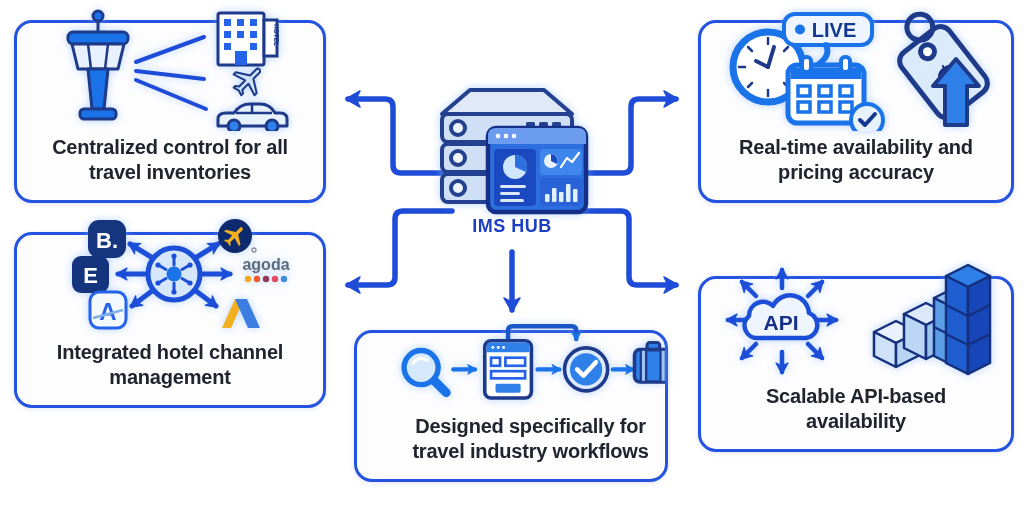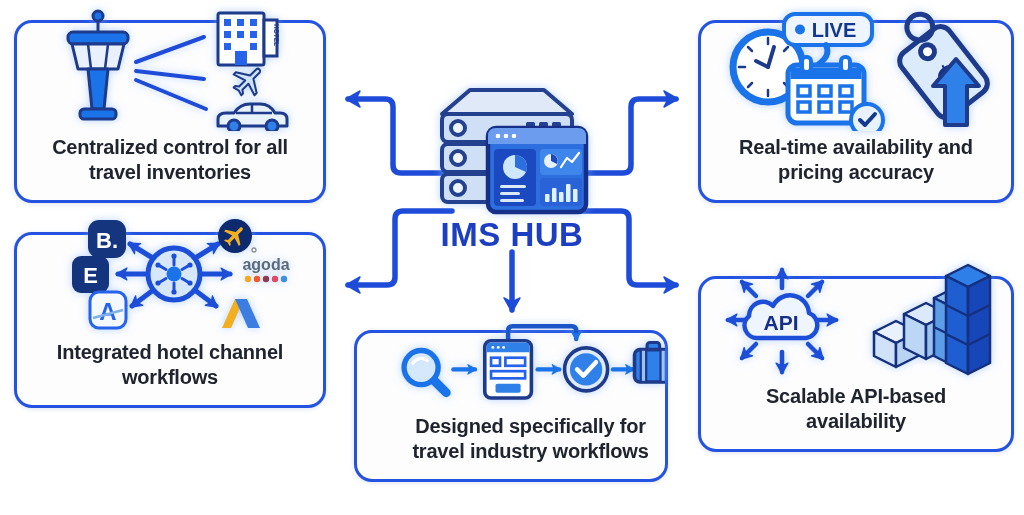--- a/index.html
+++ b/index.html
@@ -18,21 +18,21 @@
   }
   .icons{flex:1;display:flex;align-items:center;justify-content:center;width:100%;}
   .glow{filter:drop-shadow(0 0 4px rgba(130,180,255,.55));}
   .caption{
     font-weight:700;font-size:20px;line-height:1.22;color:#20242e;
     text-align:center;margin:4px 8px 16px;letter-spacing:-.2px;
   }
   #server-wrap{position:absolute;left:430px;top:82px;z-index:3;}
   #hub-label{
     position:absolute;left:412px;top:216px;width:200px;z-index:3;
-    text-align:center;font-weight:800;font-size:33px;letter-spacing:.5px;color:#1c3ec0;
+    text-align:center;font-weight:800;font-size:18px;letter-spacing:.5px;color:#1c3ec0;
   }
   .svgtext{font-family:"Liberation Sans",sans-serif;}
 </style>
 </head>
 <body>
 
 <div id="stage">
 
   <svg class="conn" width="1024" height="515" viewBox="0 0 1024 515">
     <defs>
@@ -268,21 +268,21 @@
           <circle cx="236" cy="61" r="3.2" fill="#8f3a55"></circle>
           <circle cx="245" cy="61" r="3.2" fill="#e04a62"></circle>
           <circle cx="254" cy="61" r="3.2" fill="#3e8ee0"></circle>
         </g>
         <g transform="translate(192,76)">
           <polygon points="0,34 13,5 22,5 9,34" fill="#f2b01e"></polygon>
           <polygon points="13,5 25,5 38,34 26,34" fill="#3b7de0"></polygon>
         </g>
       </svg>
     </div>
-    <div class="caption" style="max-width:252px;">Integrated hotel channel workflows</div>
+    <div class="caption" style="max-width:252px;">Integrated hotel channel management</div>
   </div>
 
   <div class="card" style="left:698px;top:232px;width:316px;height:176px;margin-top:44px;">
     <div class="icons">
       <svg class="glow" width="272" height="120" viewBox="0 0 272 120">
         <g>
           <g stroke="#1d4ed8" stroke-width="4.5" stroke-linecap="round" fill="none">
             <line x1="62" y1="28" x2="62" y2="10" marker-end="url(#headMid)"></line>
             <line x1="88" y1="36" x2="102" y2="22" marker-end="url(#headMid)"></line>
             <line x1="96" y1="60" x2="116" y2="60" marker-end="url(#headMid)"></line>

